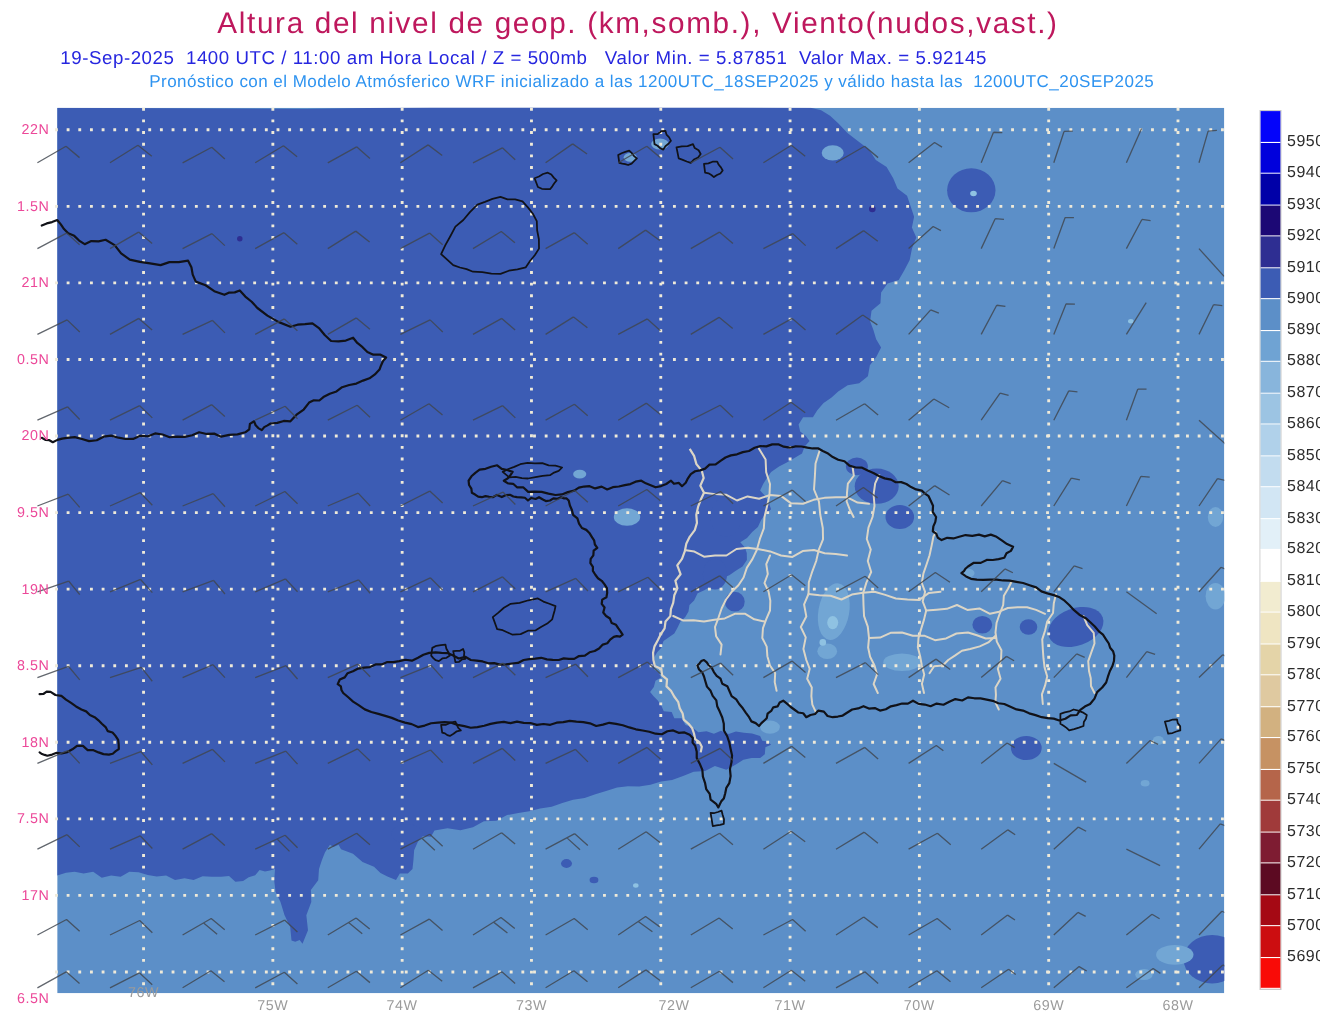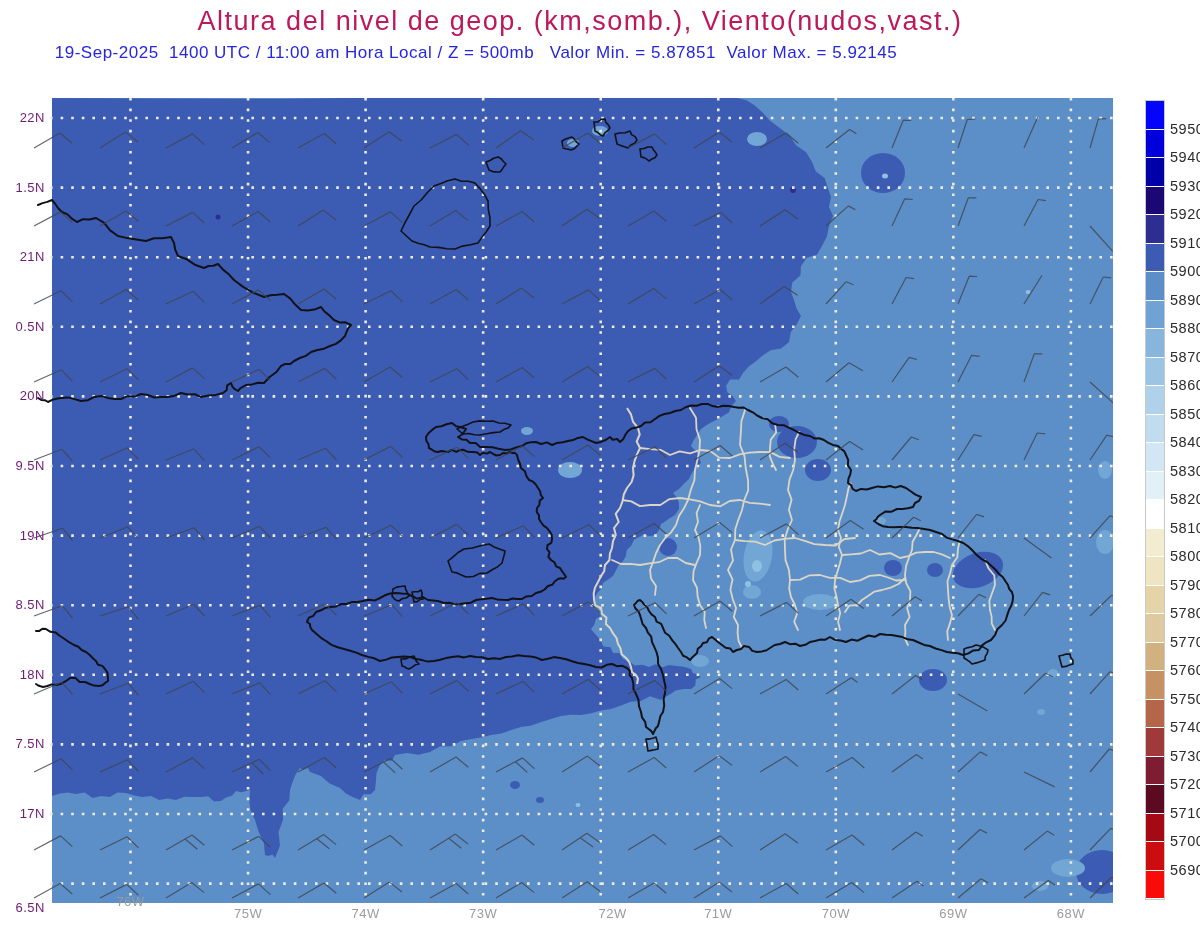--- a/index.html
+++ b/index.html
@@ -6,39 +6,40 @@
   #stage{position:relative;width:1200px;height:927px;background:#ffffff;overflow:hidden;
          font-family:"Liberation Sans",sans-serif;}
   .title{position:absolute;top:6px;left:0;width:1160px;text-align:center;
          font-size:27px;letter-spacing:1.5px;color:#be185d;white-space:pre;}
   .sub1{position:absolute;top:43px;left:0;width:952px;text-align:center;
         font-size:17px;letter-spacing:.5px;color:#2626DF;white-space:pre;}
   .sub1 span{white-space:pre;}
   .sub2{position:absolute;top:66px;left:0;width:1185px;text-align:center;
         font-size:15.5px;letter-spacing:.4px;color:#2E93F0;white-space:pre;}
   #mapsvg{position:absolute;left:0;top:0;}
-  .latlab{position:absolute;width:42px;text-align:right;font-size:13px;color:#701a75;letter-spacing:.5px;}
+  .latlab{position:absolute;width:42px;text-align:right;font-size:13px;color:#ec4899;letter-spacing:.5px;}
   .lonlab{position:absolute;width:44px;text-align:center;font-size:13px;color:#9B9B9B;letter-spacing:.5px;}
   #colorbar{position:absolute;left:1145px;top:100px;width:18px;height:798px;
             border:1px solid #c9c9c9;box-sizing:content-box;background:#fff;}
   .cbseg{width:18px;border-bottom:1px solid #ffffff;box-sizing:border-box;}
   .cblab{position:absolute;left:1170px;width:46px;font-size:14.5px;color:#2b2b2b;letter-spacing:.5px;}
   #watermark{position:absolute;left:912px;top:876px;width:212px;height:25px;background:#ffffff;
              border:1px solid #9a9a9a;box-shadow:0 0 0 1px #e2e2e2;display:flex;align-items:center;
              justify-content:center;font-size:15px;font-family:"DejaVu Sans Mono",monospace;color:#4a4a4a;}
   #watermark .sis{color:#2222CC;}
   #watermark .pi{color:#2222CC;font-style:italic;font-weight:bold;font-family:"DejaVu Serif",serif;font-size:16px;margin-right:2px;}
   #watermark .rest{color:#4a4a4a;white-space:pre;}
 </style>
 </head>
 <body>
 
 <div id="stage">
   <div class="title">Altura del nivel de geop. (km,somb.), Viento(nudos,vast.)</div>
   <div class="sub1"><span>19-Sep-2025  1400 UTC / 11:00 am Hora Local / Z = 500mb</span><span>   </span><span>Valor Min. = 5.87851</span><span>  </span><span>Valor Max. = 5.92145</span></div>
+  <div class="sub2">Pronóstico con el Modelo Atmósferico WRF inicializado a las 1200UTC_18SEP2025 y válido hasta las  1200UTC_20SEP2025</div>
 
   <svg id="mapsvg" width="1200" height="927">
       <defs>
         <clipPath id="dataclip">
           <rect x="52" y="98" width="1061" height="805"></rect>
         </clipPath>
         <clipPath id="mapclip">
           <rect x="33" y="96" width="1080" height="807"></rect>
         </clipPath>
         <clipPath id="drclip">

